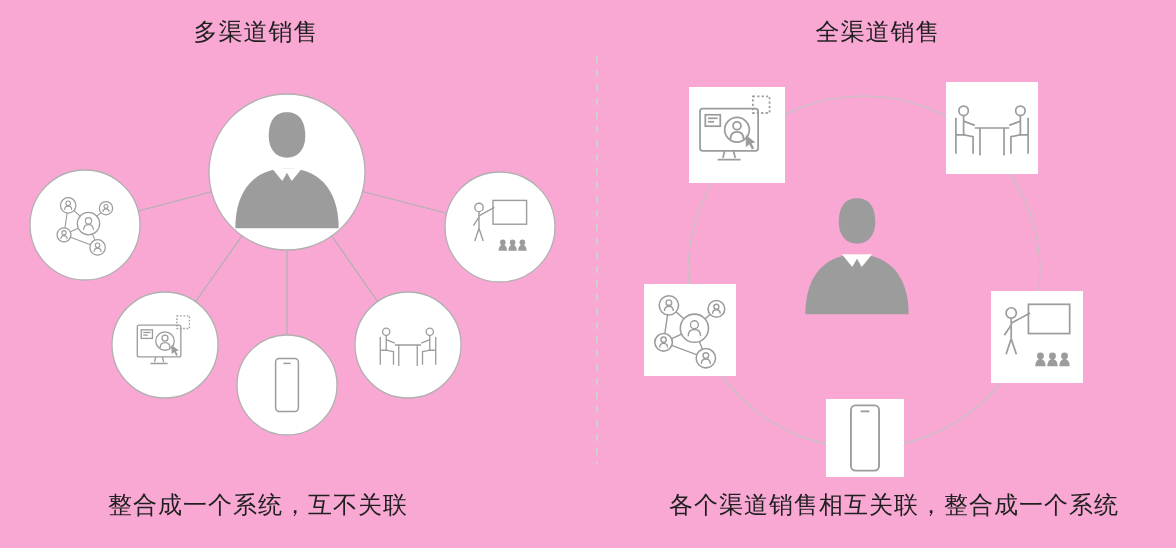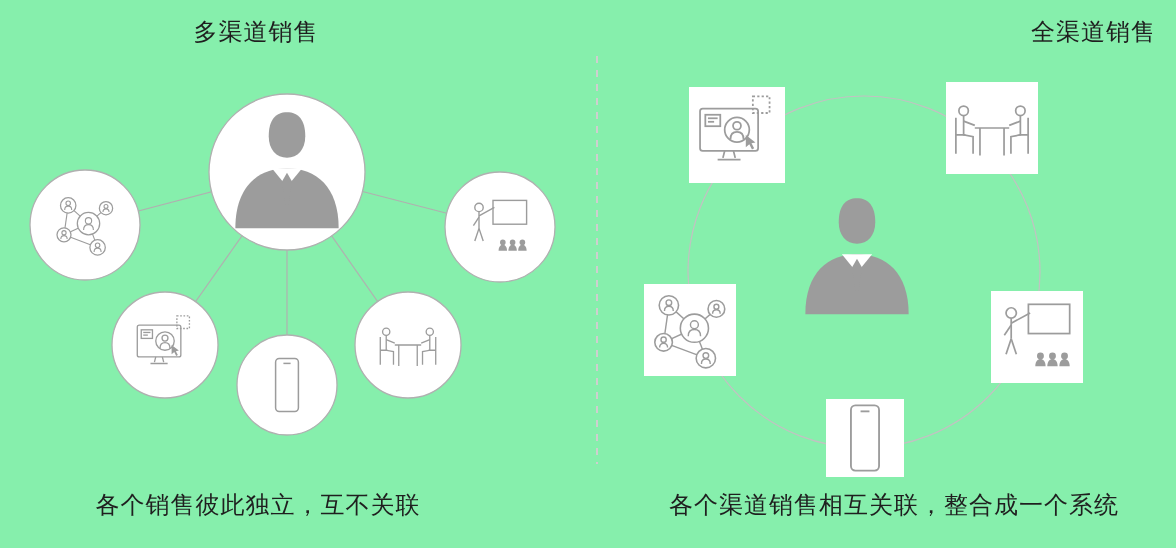--- a/index.html
+++ b/index.html
@@ -1,29 +1,29 @@
 <!DOCTYPE html>
 <html><head>
 <meta charset="utf-8">
 <style>
   html,body{margin:0;padding:0;background:#ffffff;}
   .canvas{
     position:relative;
     width:1176px;height:548px;
-    background:#86efac;
+    background:#f9a8d4;
     overflow:hidden;
     font-family:"Liberation Serif","DejaVu Serif",serif;
   }
   .panel-title{
     position:absolute;top:16px;
     font-size:24px;color:#1f1f1f;
     text-align:center;letter-spacing:1px;
   }
   .left-title{left:0;width:512px;}
-  .right-title{left:600px;width:556px;text-align:right;}
+  .right-title{left:600px;width:556px;}
   .panel-caption{
     position:absolute;top:489px;
     font-size:24px;color:#1f1f1f;
     text-align:center;letter-spacing:1px;
   }
   .left-caption{left:0;width:516px;}
   .right-caption{left:616px;width:556px;}
   .divider{
     position:absolute;left:596px;top:56px;
     width:2px;height:408px;
@@ -200,16 +200,16 @@
       <use href="#sym-presentation" x="394" y="244" width="86" height="86"></use>
     </g>
     <g aria-label="smartphone-icon">
       <use href="#sym-phone" x="228" y="351" width="74" height="74"></use>
     </g>
     <g aria-label="network-people-icon">
       <use href="#sym-network" x="46" y="236" width="88" height="88"></use>
     </g>
   </svg>
 
-  <div class="panel-caption left-caption">各个销售彼此独立，互不关联</div>
+  <div class="panel-caption left-caption">整合成一个系统，互不关联</div>
   <div class="panel-caption right-caption">各个渠道销售相互关联，整合成一个系统</div>
 
 </div>
 
 </body></html>

